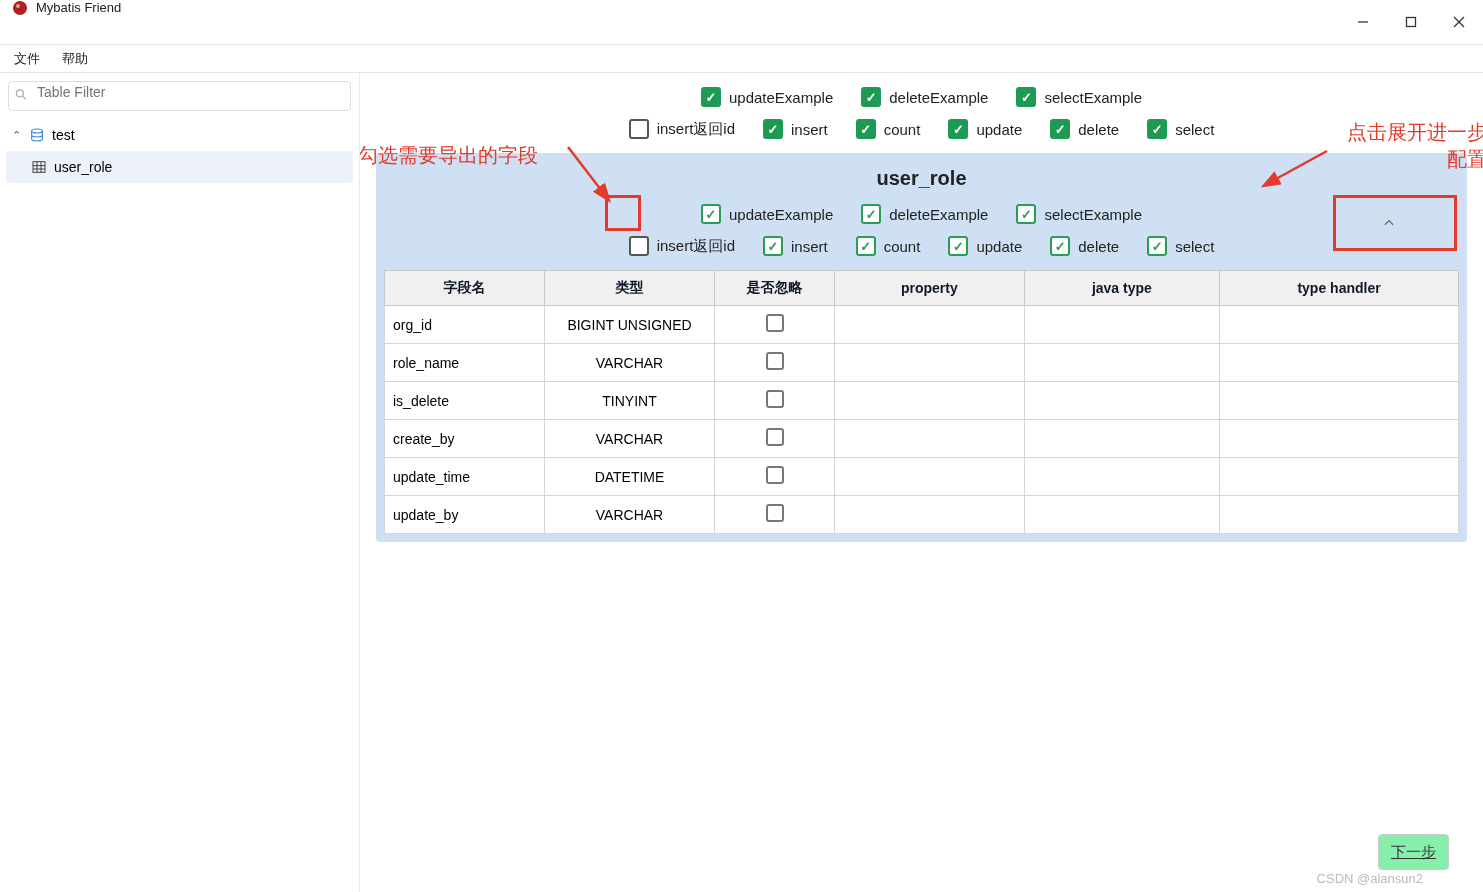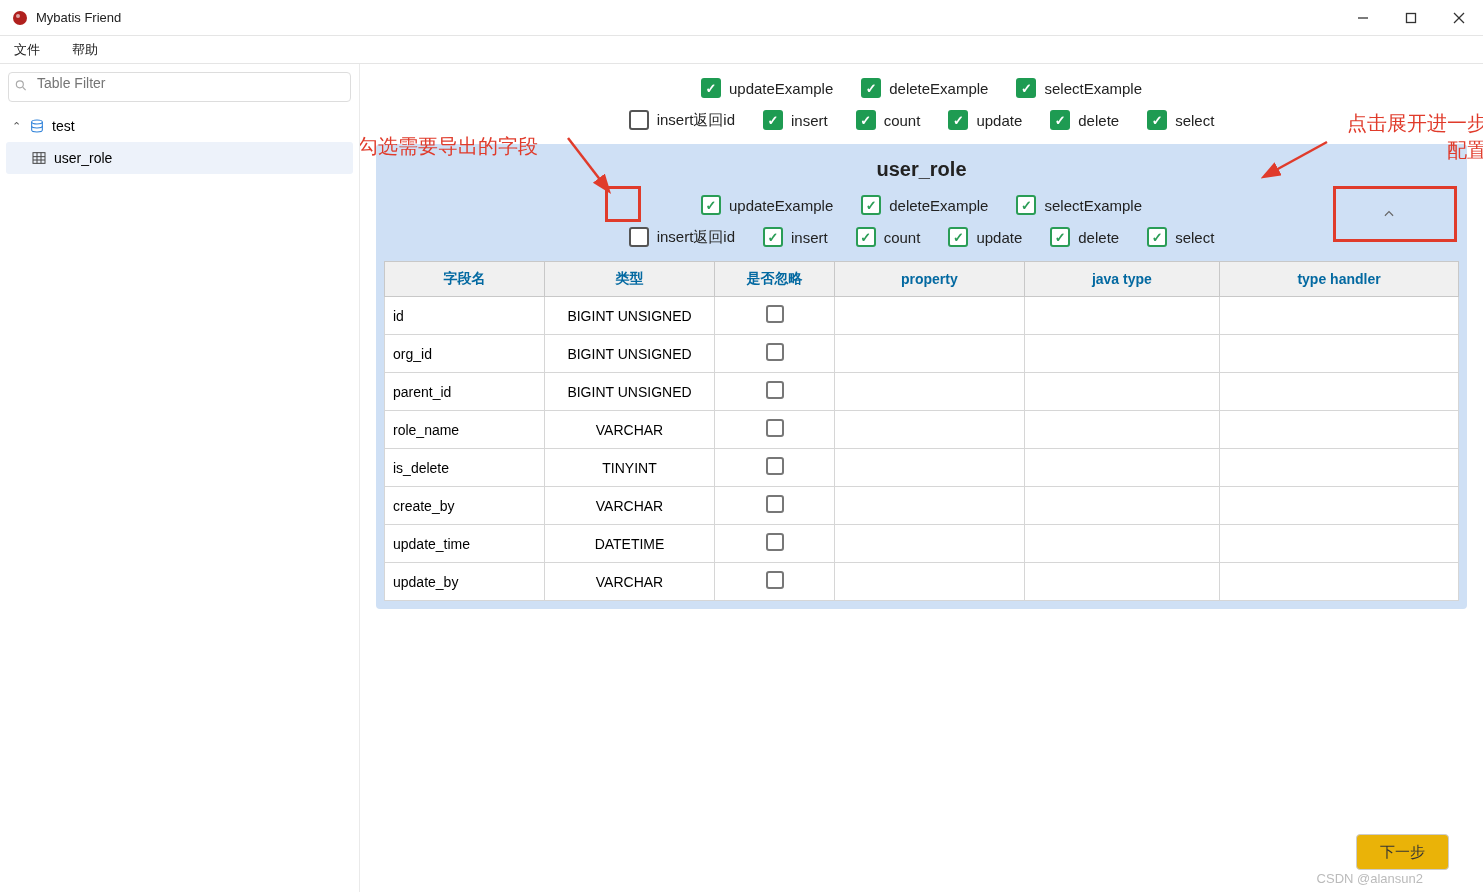--- a/index.html
+++ b/index.html
@@ -8,23 +8,23 @@
   font-size: 14px;
   background: #fff;
   width: 1483px;
   height: 892px;
   overflow: hidden;
   position: relative;
 }
 
 
 .title-bar {
-  height: 36px;
+  height: 45px;
   display: flex;
-  align-items: center;
+  align-items: flex-start;
   padding: 0 12px;
   border-bottom: 1px solid #e5e5e5;
   position: relative;
   background: #fff;
 }
 .title-bar .app-icon {
   width: 16px; height: 16px;
   margin-right: 8px;
 }
 .title-bar .title { font-size: 13px; color: #222; }
@@ -34,21 +34,21 @@
 }
 .win-ctrl {
   width: 48px; display: flex; align-items: center; justify-content: center;
   font-size: 14px; color: #333;
 }
 
 
 .menu-bar {
   height: 28px; display: flex; align-items: center;
   padding: 0 14px; border-bottom: 1px solid #e5e5e5;
-  font-size: 13px; color: #222; gap: 32px;
+  font-size: 13px; color: #222; gap: 22px;
 }
 
 
 .main {
   display: flex; height: calc(892px - 36px - 28px);
 }
 .sidebar {
   width: 360px; border-right: 1px solid #eaeaea;
   display: flex; flex-direction: column;
   padding: 4px 0;
@@ -131,21 +131,21 @@
   color: #555;
 }
 
 
 .grid {
   width: 100%; border-collapse: collapse; background: #fff;
   border: 1px solid #c8c8c8; margin-top: 8px;
 }
 .grid thead th {
   background: #f0f0f0; border: 1px solid #c8c8c8;
-  padding: 8px 22px; font-size: 14px; font-weight: bold; color: #0369a1;
+  padding: 8px 22px; font-size: 14px; font-weight: bold; color: #0f172a;
   text-align: center;
 }
 .grid tbody td {
   border: 1px solid #d6d6d6; padding: 8px 8px; font-size: 14px;
   height: 36px;
 }
 .grid tbody td.center { text-align: center; }
 .cell-chk {
   display: inline-block; width: 18px; height: 18px;
   border: 2px solid #777; border-radius: 3px; background: #fff;
@@ -157,23 +157,23 @@
   pointer-events: none; z-index: 50;
 }
 .red-box {
   position: absolute; border: 3px solid #e03b2b; z-index: 50;
   pointer-events: none;
 }
 
 
 .footer-btn {
   position: absolute; right: 34px; bottom: 22px;
-  height: 36px; padding: 0 23px;
-  background: #eab308; border: 1px solid #ccc; border-radius: 4px;
-  font-size: 15px; color: #333;
+  height: 36px; padding: 0 12px;
+  background: #86efac; border: 1px solid #ccc; border-radius: 4px;
+  font-size: 15px; color: #333; text-decoration: underline;
 }
 .watermark {
   position: absolute; right: 60px; bottom: 6px;
   color: #bbb; font-size: 13px;
 }
 </style>
 </head>
 <body>
 
 <div class="title-bar">
@@ -415,44 +415,28 @@
             <th>字段名</th>
             <th>类型</th>
             <th>是否忽略</th>
             <th>property</th>
             <th>java type</th>
             <th>type handler</th>
           </tr>
         </thead>
         <tbody id="grid-body">
             <tr>
-              <td>id</td>
-              <td class="center">BIGINT UNSIGNED</td>
-              <td class="center"><span class="cell-chk"></span></td>
-              <td></td>
-              <td></td>
-              <td></td>
-            </tr>
-            <tr>
               <td>org_id</td>
               <td class="center">BIGINT UNSIGNED</td>
               <td class="center"><span class="cell-chk"></span></td>
               <td></td>
               <td></td>
               <td></td>
             </tr>
             <tr>
-              <td>parent_id</td>
-              <td class="center">BIGINT UNSIGNED</td>
-              <td class="center"><span class="cell-chk"></span></td>
-              <td></td>
-              <td></td>
-              <td></td>
-            </tr>
-            <tr>
               <td>role_name</td>
               <td class="center">VARCHAR</td>
               <td class="center"><span class="cell-chk"></span></td>
               <td></td>
               <td></td>
               <td></td>
             </tr>
             <tr>
               <td>is_delete</td>
               <td class="center">TINYINT</td>

